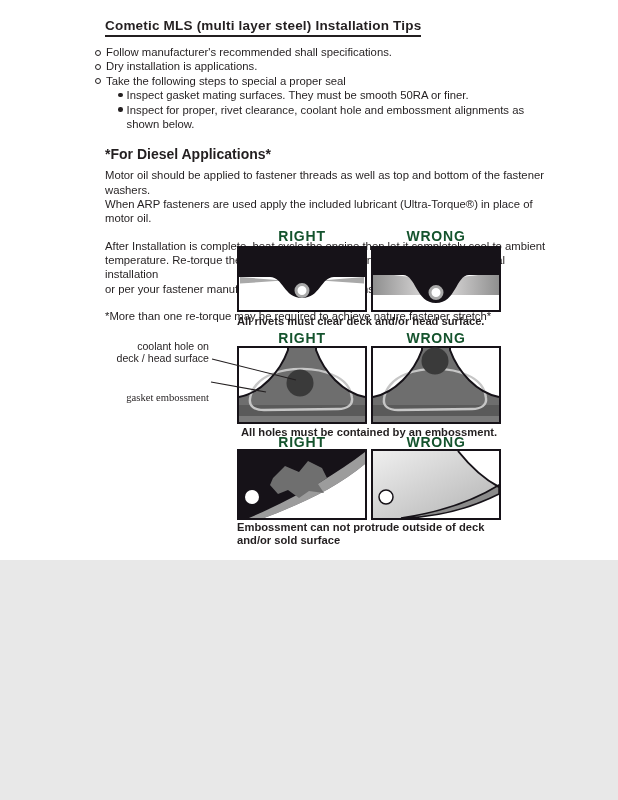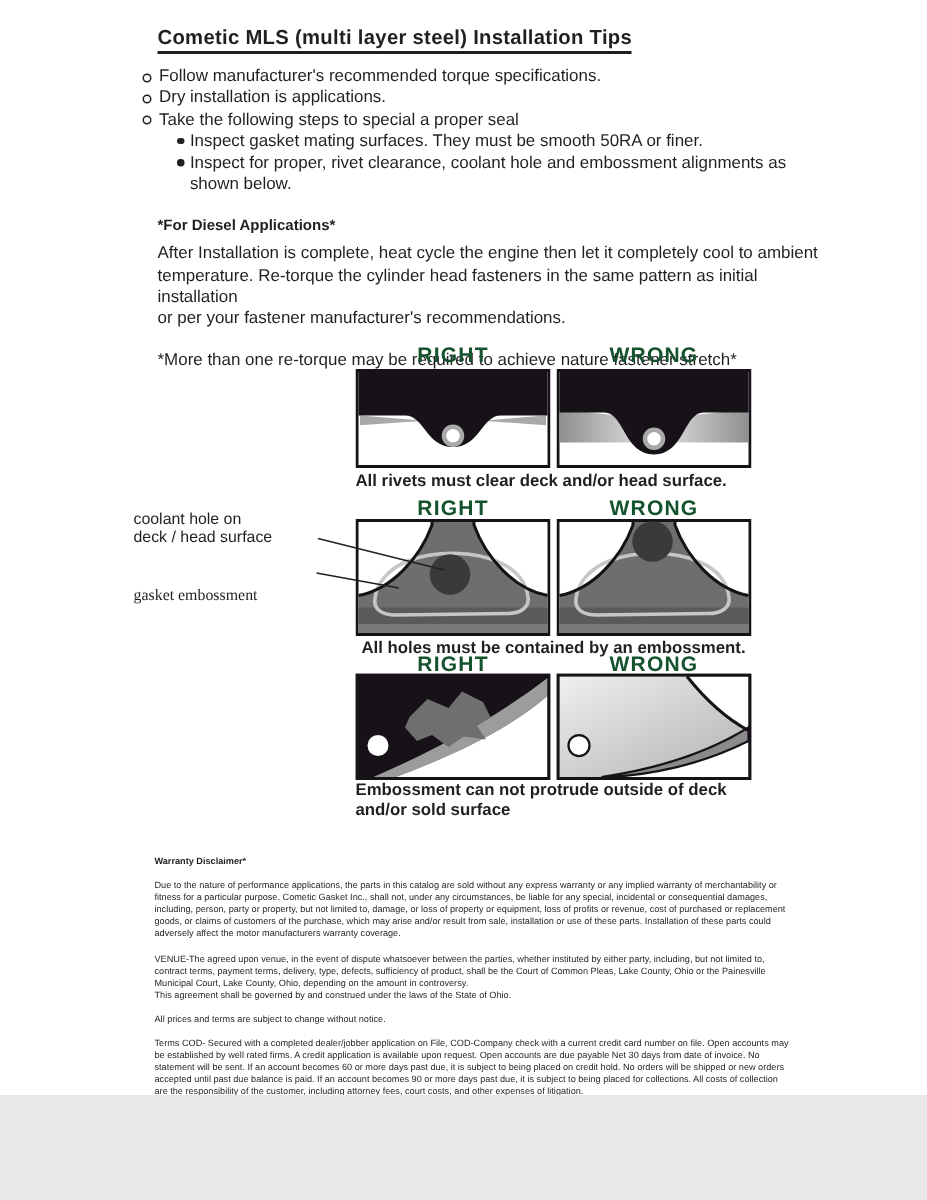--- a/index.html
+++ b/index.html
@@ -1,39 +1,39 @@
 <!DOCTYPE html>
 <html><head>
 <meta charset="utf-8">
 <style>
   html,body{margin:0;padding:0;background:#e8e8e8;}
-  .page{position:relative;width:618px;height:730px;background:#ffffff;margin:0 auto;
+  .page{position:relative;width:618px;height:560px;background:#ffffff;margin:0 auto;
         font-family:"Liberation Sans",sans-serif;color:#231f20;overflow:hidden;}
 
   
   .top-text{position:absolute;left:92px;top:16px;width:456px;}
   .title{display:inline-block;margin-left:13px;font-size:13.5px;font-weight:bold;
          border-bottom:2px solid #231f20;padding-bottom:2px;letter-spacing:.2px;}
   .bullets{margin-top:8px;font-size:11.3px;line-height:14.4px;}
   .bullet-row{display:flex;}
   .marker-open{flex:none;width:4px;height:4px;border:1.3px solid #231f20;border-radius:50%;
                margin:4.6px 5px 0 3px;}
   .marker-filled{flex:none;width:4.6px;height:4.6px;background:#231f20;border-radius:50%;
                margin:4.6px 4px 0 26px;}
-  .diesel-heading{margin:15px 0 6px 13px;font-size:10px;font-weight:bold;}
+  .diesel-heading{margin:15px 0 6px 13px;font-size:14px;font-weight:bold;}
   .para{margin:0 0 13px 13px;font-size:11.3px;line-height:14.3px;white-space:pre-line;}
 
   
   .figures{position:absolute;left:0;top:228px;width:618px;height:322px;}
   .fig-label{position:absolute;width:130px;text-align:center;font-size:14px;font-weight:700;
              letter-spacing:.8px;color:#14532d;}
   .fig-box{position:absolute;}
   .fig-box svg{display:block;}
   .fig-caption{position:absolute;font-size:11.2px;font-weight:bold;white-space:pre-line;line-height:12.5px;}
-  .callout{position:absolute;width:120px;font-size:10.6px;line-height:11.6px;
+  .callout{position:absolute;width:120px;text-align:right;font-size:10.6px;line-height:11.6px;
            white-space:pre-line;}
   .leader-lines{position:absolute;left:0;top:0;pointer-events:none;}
 
   
   .warranty{position:absolute;left:103px;top:571px;width:425px;font-size:6.1px;line-height:8.1px;}
   .warranty-heading{font-weight:bold;margin-bottom:8px;}
   .wpara{margin:0 0 8px 0;white-space:pre-line;}
 
   .footer-code{position:absolute;left:388px;top:756px;font-size:16px;letter-spacing:.2px;}
 </style>
@@ -41,41 +41,43 @@
 <body>
 
 <div class="page">
 
   <div class="top-text">
     <span class="title">Cometic MLS (multi layer steel) Installation Tips</span>
 
     <div class="bullets">
       <div class="bullet-row">
         <span class="marker-open"></span>
-        <span>Follow manufacturer's recommended torque specifications.</span>
+        <span>Follow manufacturer's recommended shall specifications.</span>
       </div>
       <div class="bullet-row">
         <span class="marker-open"></span>
         <span>Dry installation is applications.</span>
       </div>
       <div class="bullet-row">
         <span class="marker-open"></span>
         <span>Take the following steps to special a proper seal</span>
       </div>
       <div class="bullet-row">
         <span class="marker-filled"></span>
         <span>Inspect gasket mating surfaces.  They must be smooth 50RA or finer.</span>
       </div>
       <div class="bullet-row">
         <span class="marker-filled"></span>
         <span>Inspect for proper, rivet clearance, coolant hole and embossment alignments as shown below.</span>
       </div>
     </div>
 
     <div class="diesel-heading">*For Diesel Applications*</div>
+    <div class="para">Motor oil should be applied to fastener threads as well as top and bottom of the fastener washers.
+When ARP fasteners are used apply the included lubricant (Ultra-Torque®) in place of motor oil.</div>
     <div class="para">After Installation is complete, heat cycle the engine then let it completely cool to ambient
 temperature. Re-torque the cylinder head fasteners in the same pattern as initial installation
 or per your fastener manufacturer's recommendations.</div>
     <div class="para">*More than one re-torque may be required to achieve nature fastener stretch*</div>
   </div>
 
   <div class="figures">
 
     <div class="fig-label" style="left:237px;top:0px;">RIGHT</div>
     <div class="fig-label" style="left:371px;top:0px;">WRONG</div>

